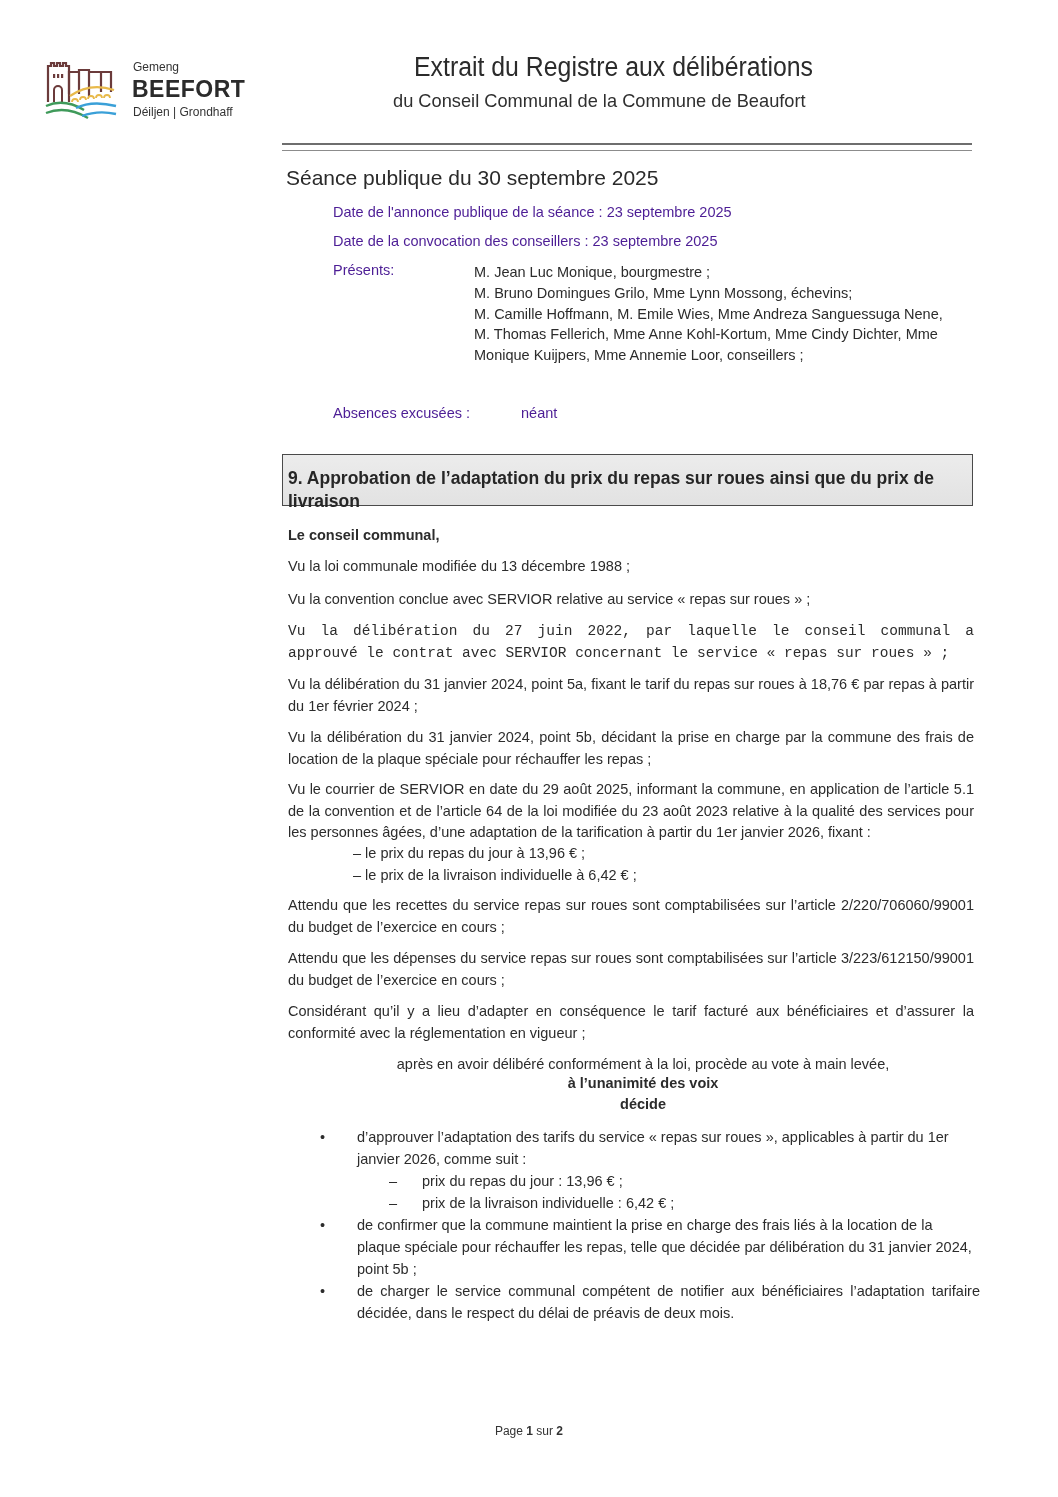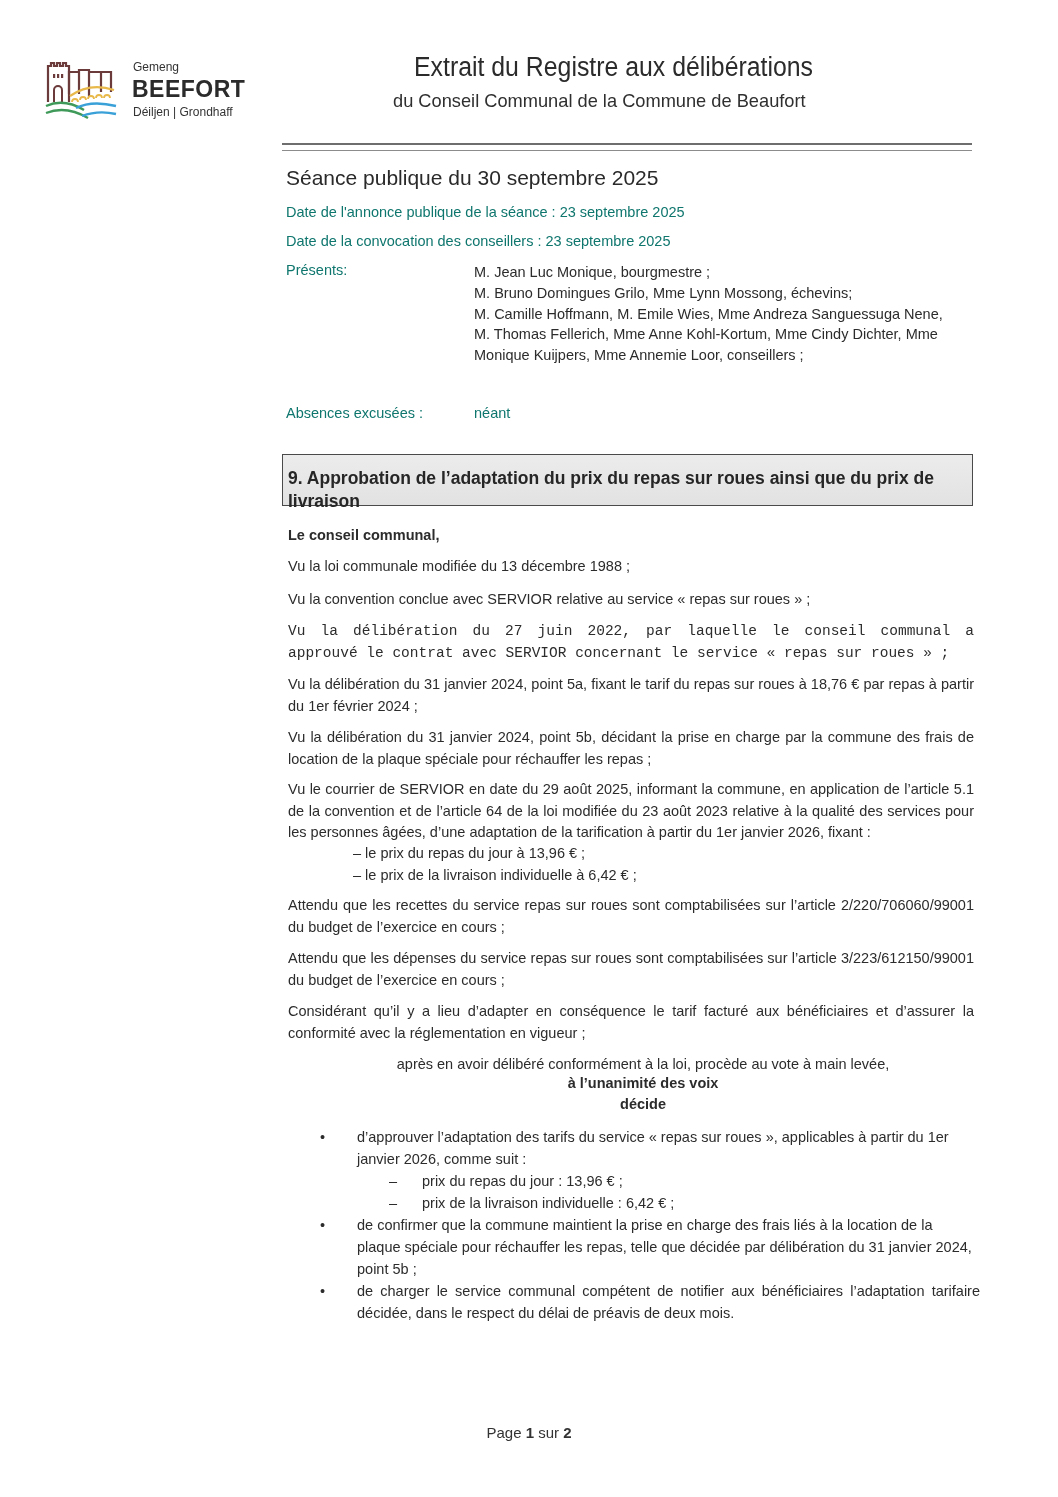--- a/index.html
+++ b/index.html
@@ -14,21 +14,21 @@
   .logo-gemeng { font-size:12px; color:#333; line-height:14px; position:absolute; top:0; left:0; white-space:nowrap; }
   .logo-beefort { font-size:23px; font-weight:bold; color:#2b2b2b; letter-spacing:0.5px; position:absolute; top:16px; left:-1px; white-space:nowrap; }
   .logo-sub { font-size:12px; color:#333; position:absolute; top:45px; left:0; white-space:nowrap; }
 
   .hdr-title { left:414px; top:52px; font-size:27px; color:#2b2b2b; white-space:nowrap; transform:scaleX(0.92); transform-origin:left; }
   .hdr-sub { left:393px; top:90px; font-size:19px; color:#2f2f2f; white-space:nowrap; transform:scaleX(0.96); transform-origin:left; }
 
   .rule { left:282px; top:143px; width:690px; height:5px; border-top:2px solid #6e6e6e; border-bottom:1px solid #8c8c8c; }
 
   .seance { left:286px; top:166px; font-size:21px; color:#2a2a2a; white-space:nowrap; }
-  .txt { font-size:14.5px; color:#0f766e; white-space:nowrap; }
+  .txt { font-size:14.5px; color:#4c1d95; white-space:nowrap;margin-left:47px; }
   .l-annonce { left:286px; top:204px; }
   .l-convoc { left:286px; top:233px; }
   .presents-label { left:286px; top:262px; }
   .presents-list { left:474px; top:262px; line-height:20.8px; font-size:14.5px; color:#2c2c2c; }
   .presents-list div { white-space:nowrap; }
   .abs-label { left:286px; top:405px; }
   .abs-val { left:474px; top:405px; }
 
   .item-box { left:282px; top:454px; width:691px; height:52px; border:1.5px solid #4a4a4a;
               background:linear-gradient(#ececec,#e2e2e2); box-sizing:border-box; }
@@ -41,21 +41,21 @@
   .sub-list { padding-left:64px; }
   .center { text-align:center; width:720px; left:270px; }
 
   .bullets { left:320px; width:660px; font-size:14.5px; line-height:22px; color:#2c2c2c; }
   .bullet { position:relative; padding-left:37px; }
   .bullet .dot { position:absolute; left:0; top:0; width:12px; }
   .dashes { padding-left:32px; }
   .dash { position:relative; padding-left:33px; }
   .dash .d { position:absolute; left:0; }
 
-  .footer { left:0; width:1058px; top:1424px; text-align:center; font-size:15px; color:#333; }
+  .footer { left:0; width:1058px; top:1424px; text-align:center; font-size:12px; color:#333; }
   .footer b { font-weight:bold; }
 </style>
 </head>
 <body>
 
 <div class="abs logo">
   <svg width="76" height="64" viewBox="0 0 76 64">
 
     <path d="M4 42 V6 h3 v-3 h3 v3 h3 v-3 h3 v3 h3 v-3 h3 v3 h3 V42" fill="none" stroke="#6b3b3b" stroke-width="2.2"></path>
     <rect x="9" y="14" width="2.2" height="4" fill="#6b3b3b"></rect>

